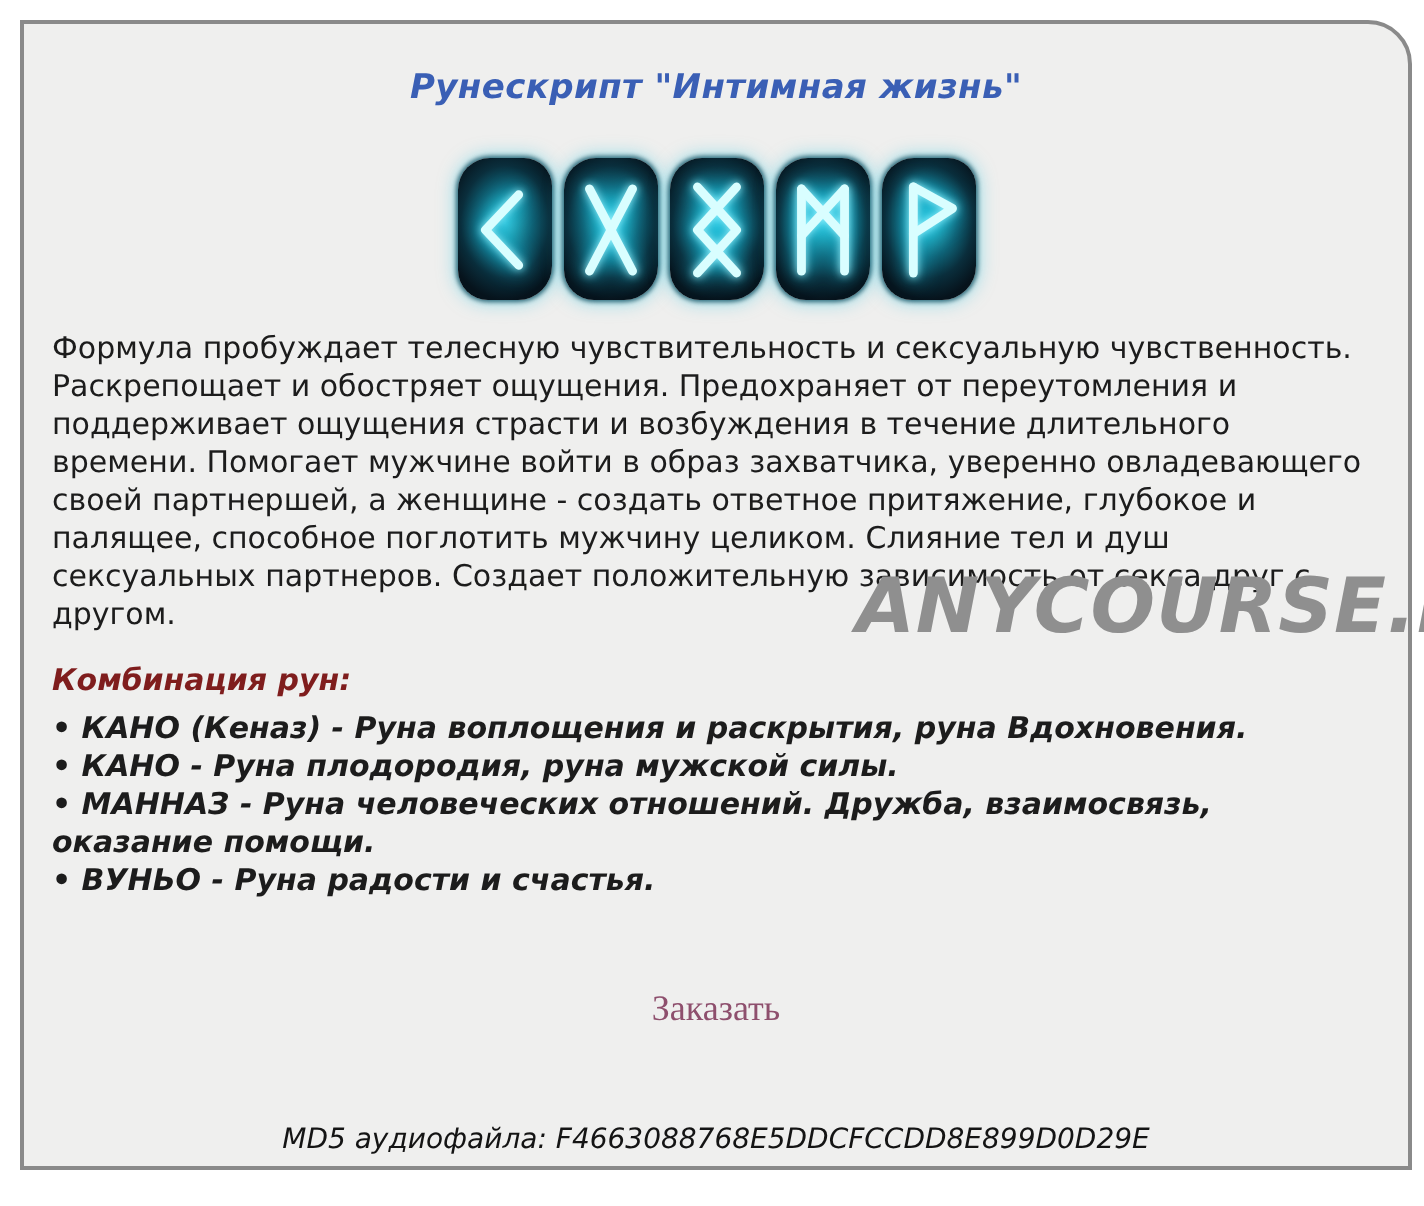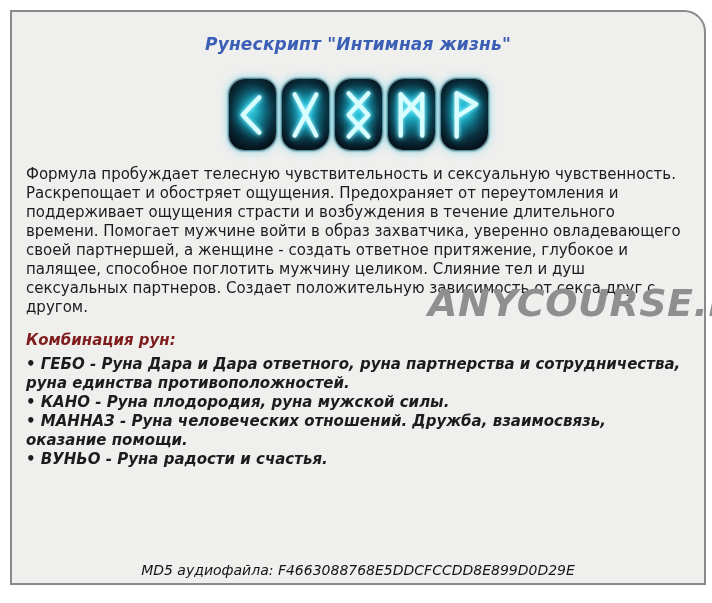--- a/index.html
+++ b/index.html
@@ -159,24 +159,27 @@
         <polyline points="16,9 36,20 16,33"></polyline>
       </svg>
     </div>
   </div>
 
   <div class="desc">Формула пробуждает телесную чувствительность и сексуальную чувственность. Раскрепощает и обостряет ощущения. Предохраняет от переутомления и поддерживает ощущения страсти и возбуждения в течение длительного времени. Помогает мужчине войти в образ захватчика, уверенно овладевающего своей партнершей, а женщине - создать ответное притяжение, глубокое и палящее, способное поглотить мужчину целиком. Слияние тел и душ сексуальных партнеров. Создает положительную зависимость от секса друг с другом.</div>
 
   <div class="combo-heading">Комбинация рун:</div>
 
   <div class="rune-list">
-    <div class="rune-list-item">• ГЕБО - Руна Дара и Дара ответного, руна партнерства и сотрудничества, руна единства противоположностей.</div>
+    <div class="rune-list-item">• КАНО (Кеназ) - Руна воплощения и раскрытия, руна Вдохновения.</div>
     <div class="rune-list-item">• КАНО - Руна плодородия, руна мужской силы.</div>
     <div class="rune-list-item">• МАННАЗ - Руна человеческих отношений. Дружба, взаимосвязь, оказание помощи.</div>
     <div class="rune-list-item">• ВУНЬО - Руна радости и счастья.</div>
   </div>
 
+  <div class="order-row">
+    <a class="order-link">Заказать</a>
+  </div>
 
   <div class="md5-line">MD5 аудиофайла: F4663088768E5DDCFCCDD8E899D0D29E</div>
 
 </div>
 
 <div class="watermark">ANYCOURSE.RU</div>
 
 </body></html>

